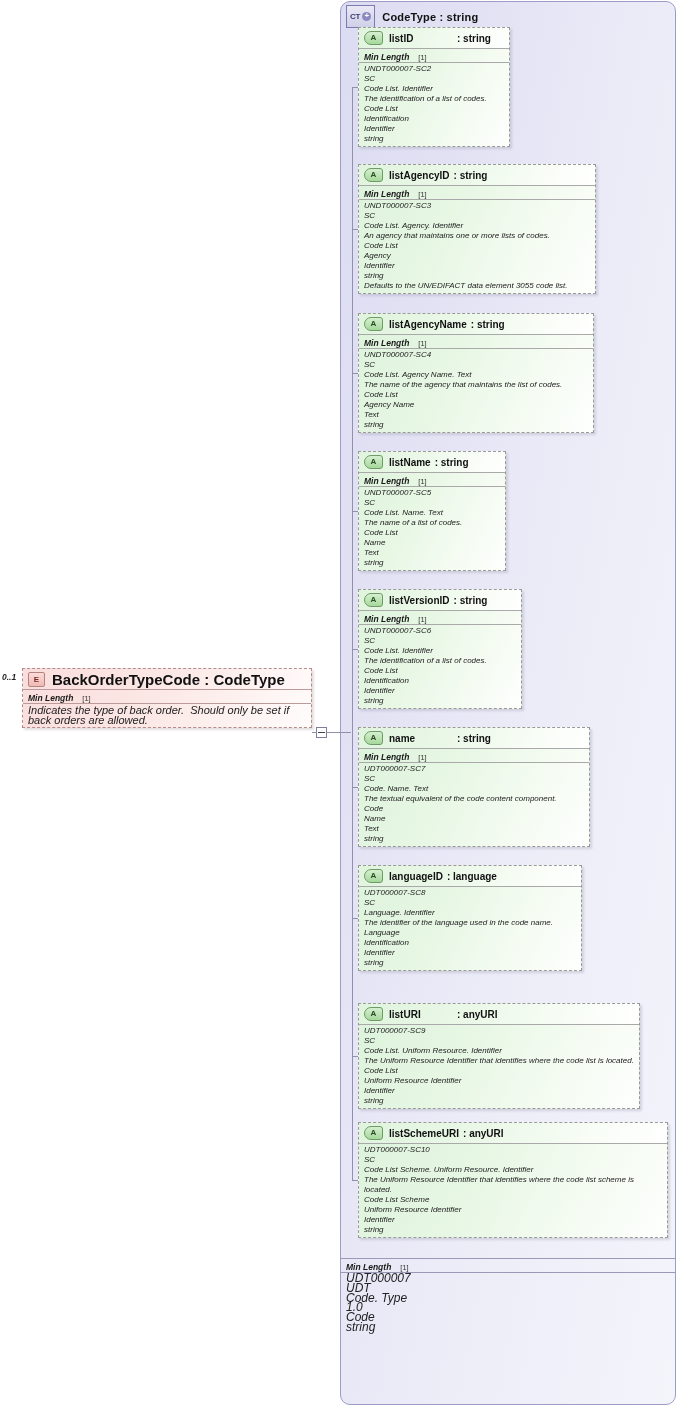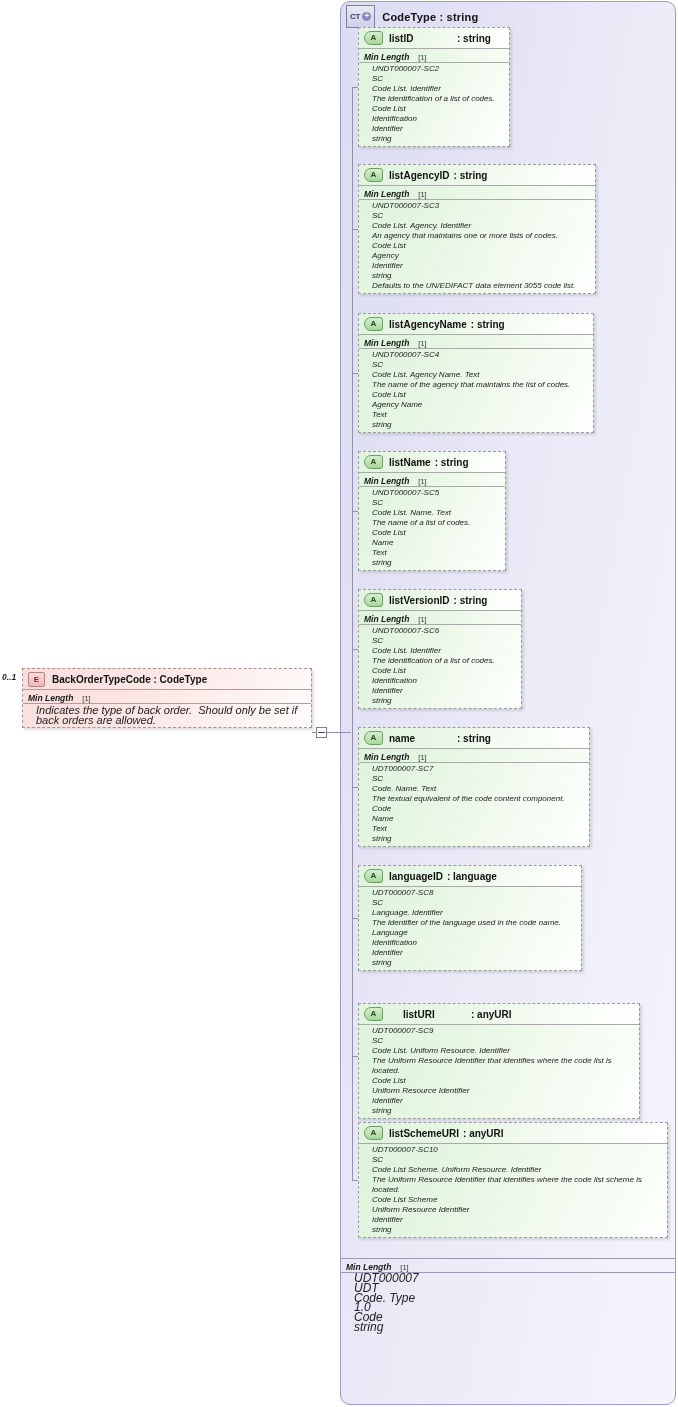--- a/index.html
+++ b/index.html
@@ -56,21 +56,21 @@
   }
   .attr-name{font-size:10px;font-weight:bold;color:#111;white-space:nowrap;}
   .attr-name .nm{display:inline-block;}
   .attr-name .sep{display:inline-block;}
   .facet-row{
     height:13px;display:flex;align-items:flex-end;gap:9px;padding:0 5px;
     border-bottom:1px solid #a9a9a9;
   }
   .facet-lbl{font-style:italic;font-weight:bold;font-size:8.5px;color:#1a1a1a;}
   .facet-val{font-size:7.5px;color:#333;}
-  .doc{padding:1px 5px 2px 5px;margin-left:8px;}
+  .doc{padding:1px 5px 2px 5px;}
   .doc div{font-style:italic;font-size:8px;line-height:10px;color:#222;white-space:pre-wrap;}
 
   
   .conn-v{position:absolute;width:1px;background:#8f8fae;}
   .conn-h{position:absolute;height:1px;background:#8f8fae;}
 
   
   #base-block{left:341px;top:1258px;width:334px;}
   #base-block .facet-row{border-top:1px solid #9999b8;border-bottom:1px solid #9999b8;height:13px;}
   #base-block .doc div{font-size:12px;line-height:9.8px;}
@@ -86,21 +86,21 @@
     height:20px;display:flex;align-items:center;gap:7px;padding:0 5px;
     border-bottom:1px solid #bb9a9a;
   }
   .e-badge{
     width:15px;height:13px;border-radius:2px;
     background:linear-gradient(180deg,#fadcda,#f0b9b5);
     border:1px solid #b5837f;
     font-size:8px;font-weight:bold;color:#7a2a25;
     display:flex;align-items:center;justify-content:center;line-height:11px;flex:0 0 auto;
   }
-  #el-name{font-size:10px;font-weight:bold;color:#111;}
+  #el-name{font-size:15px;font-weight:bold;color:#111;}
   #el-box .facet-row{border-bottom:1px solid #bb9a9a;}
   #el-box .doc div{font-size:11px;line-height:10px;}
   #mult{left:2px;top:672px;font-style:italic;font-weight:bold;font-size:8.5px;color:#222;}
 
   
   #collapse-box{
     left:316px;top:727px;width:11px;height:11px;
     background:#fff;border:1px solid #7d7d9c;
     display:flex;align-items:center;justify-content:center;
   }
@@ -283,21 +283,21 @@
         <div>Language</div>
         <div>Identification</div>
         <div>Identifier</div>
         <div>string</div>
       </div>
     </div>
     <div class="conn-h" style="left: 352px; width: 6px; top: 918px;"></div>
     <div class="abs attr-box" style="left: 358px; top: 1003px; width: 282px;">
       <div class="attr-head">
         <span class="a-badge">A</span>
-        <span class="attr-name"><span class="nm" style="min-width: 68px; margin-left: 14px;">listURI</span><span class="sep" style="margin-left: 0px;">: anyURI</span></span>
+        <span class="attr-name"><span class="nm" style="min-width: 68px;">listURI</span><span class="sep" style="margin-left: 0px;">: anyURI</span></span>
       </div>
       <div class="doc">
         <div>UDT000007-SC9</div>
         <div>SC</div>
         <div>Code List. Uniform Resource. Identifier</div>
         <div>The Uniform Resource Identifier that identifies where the code list is located.</div>
         <div>Code List</div>
         <div>Uniform Resource Identifier</div>
         <div>Identifier</div>
         <div>string</div>

